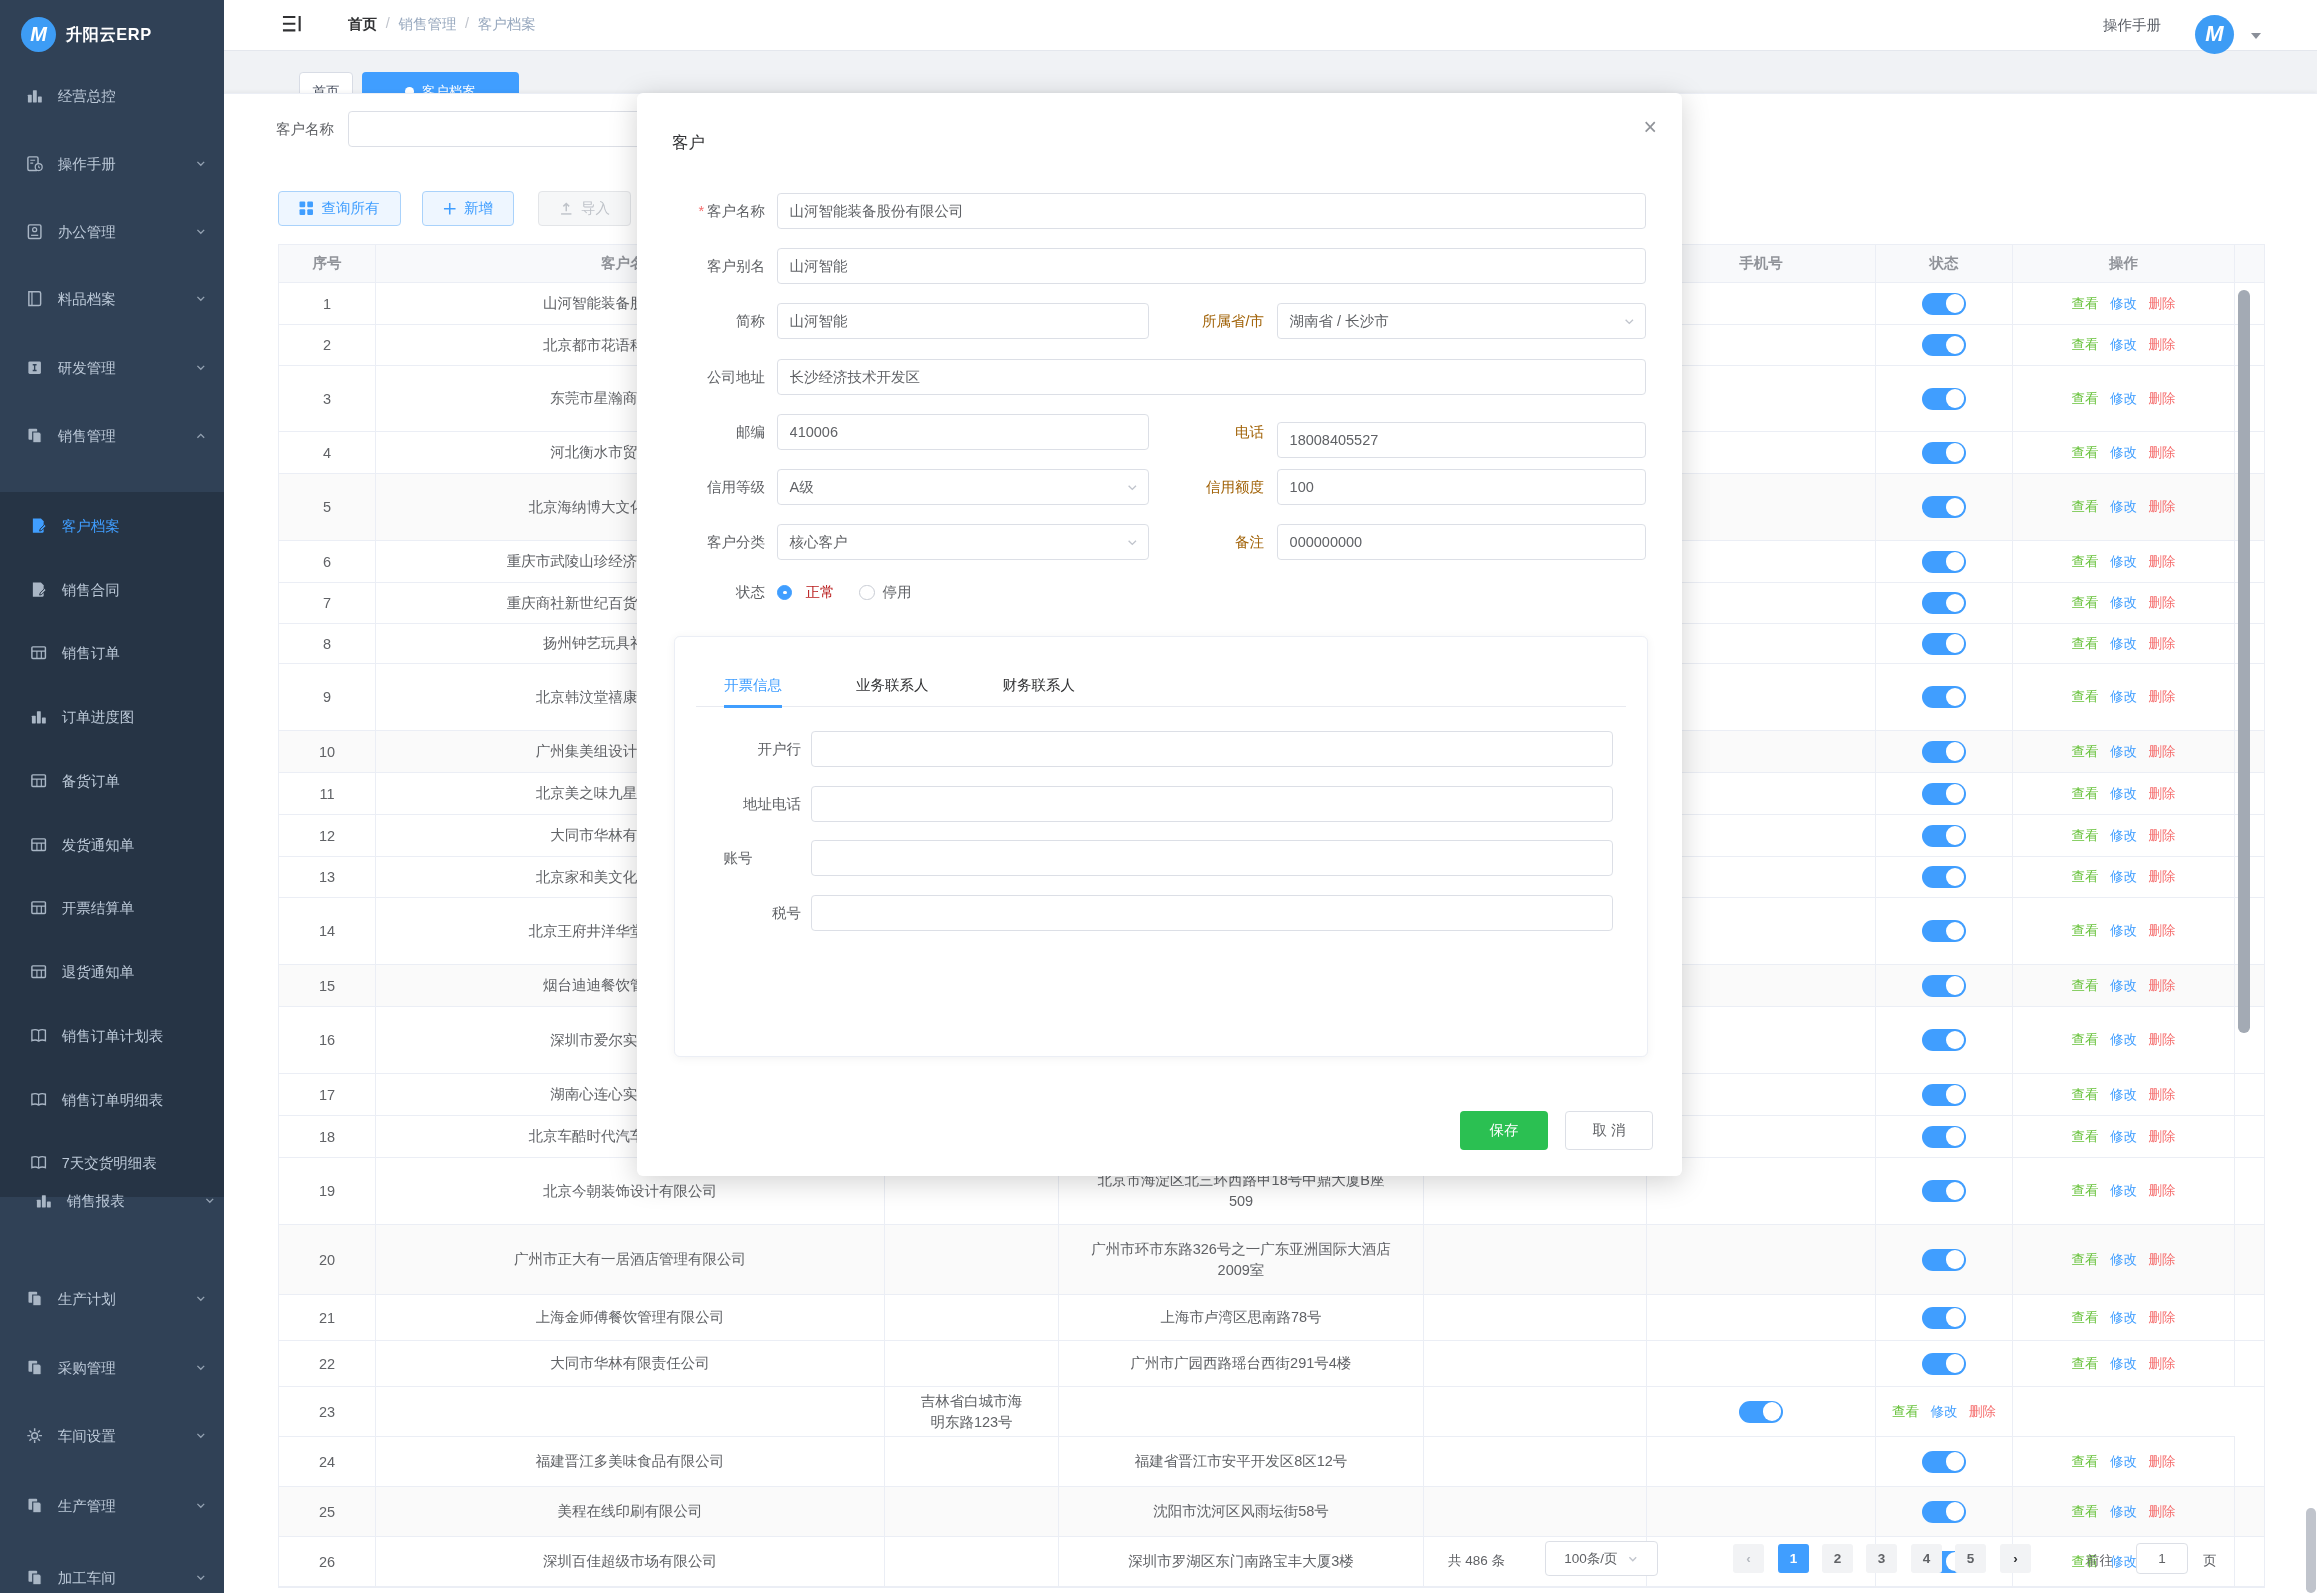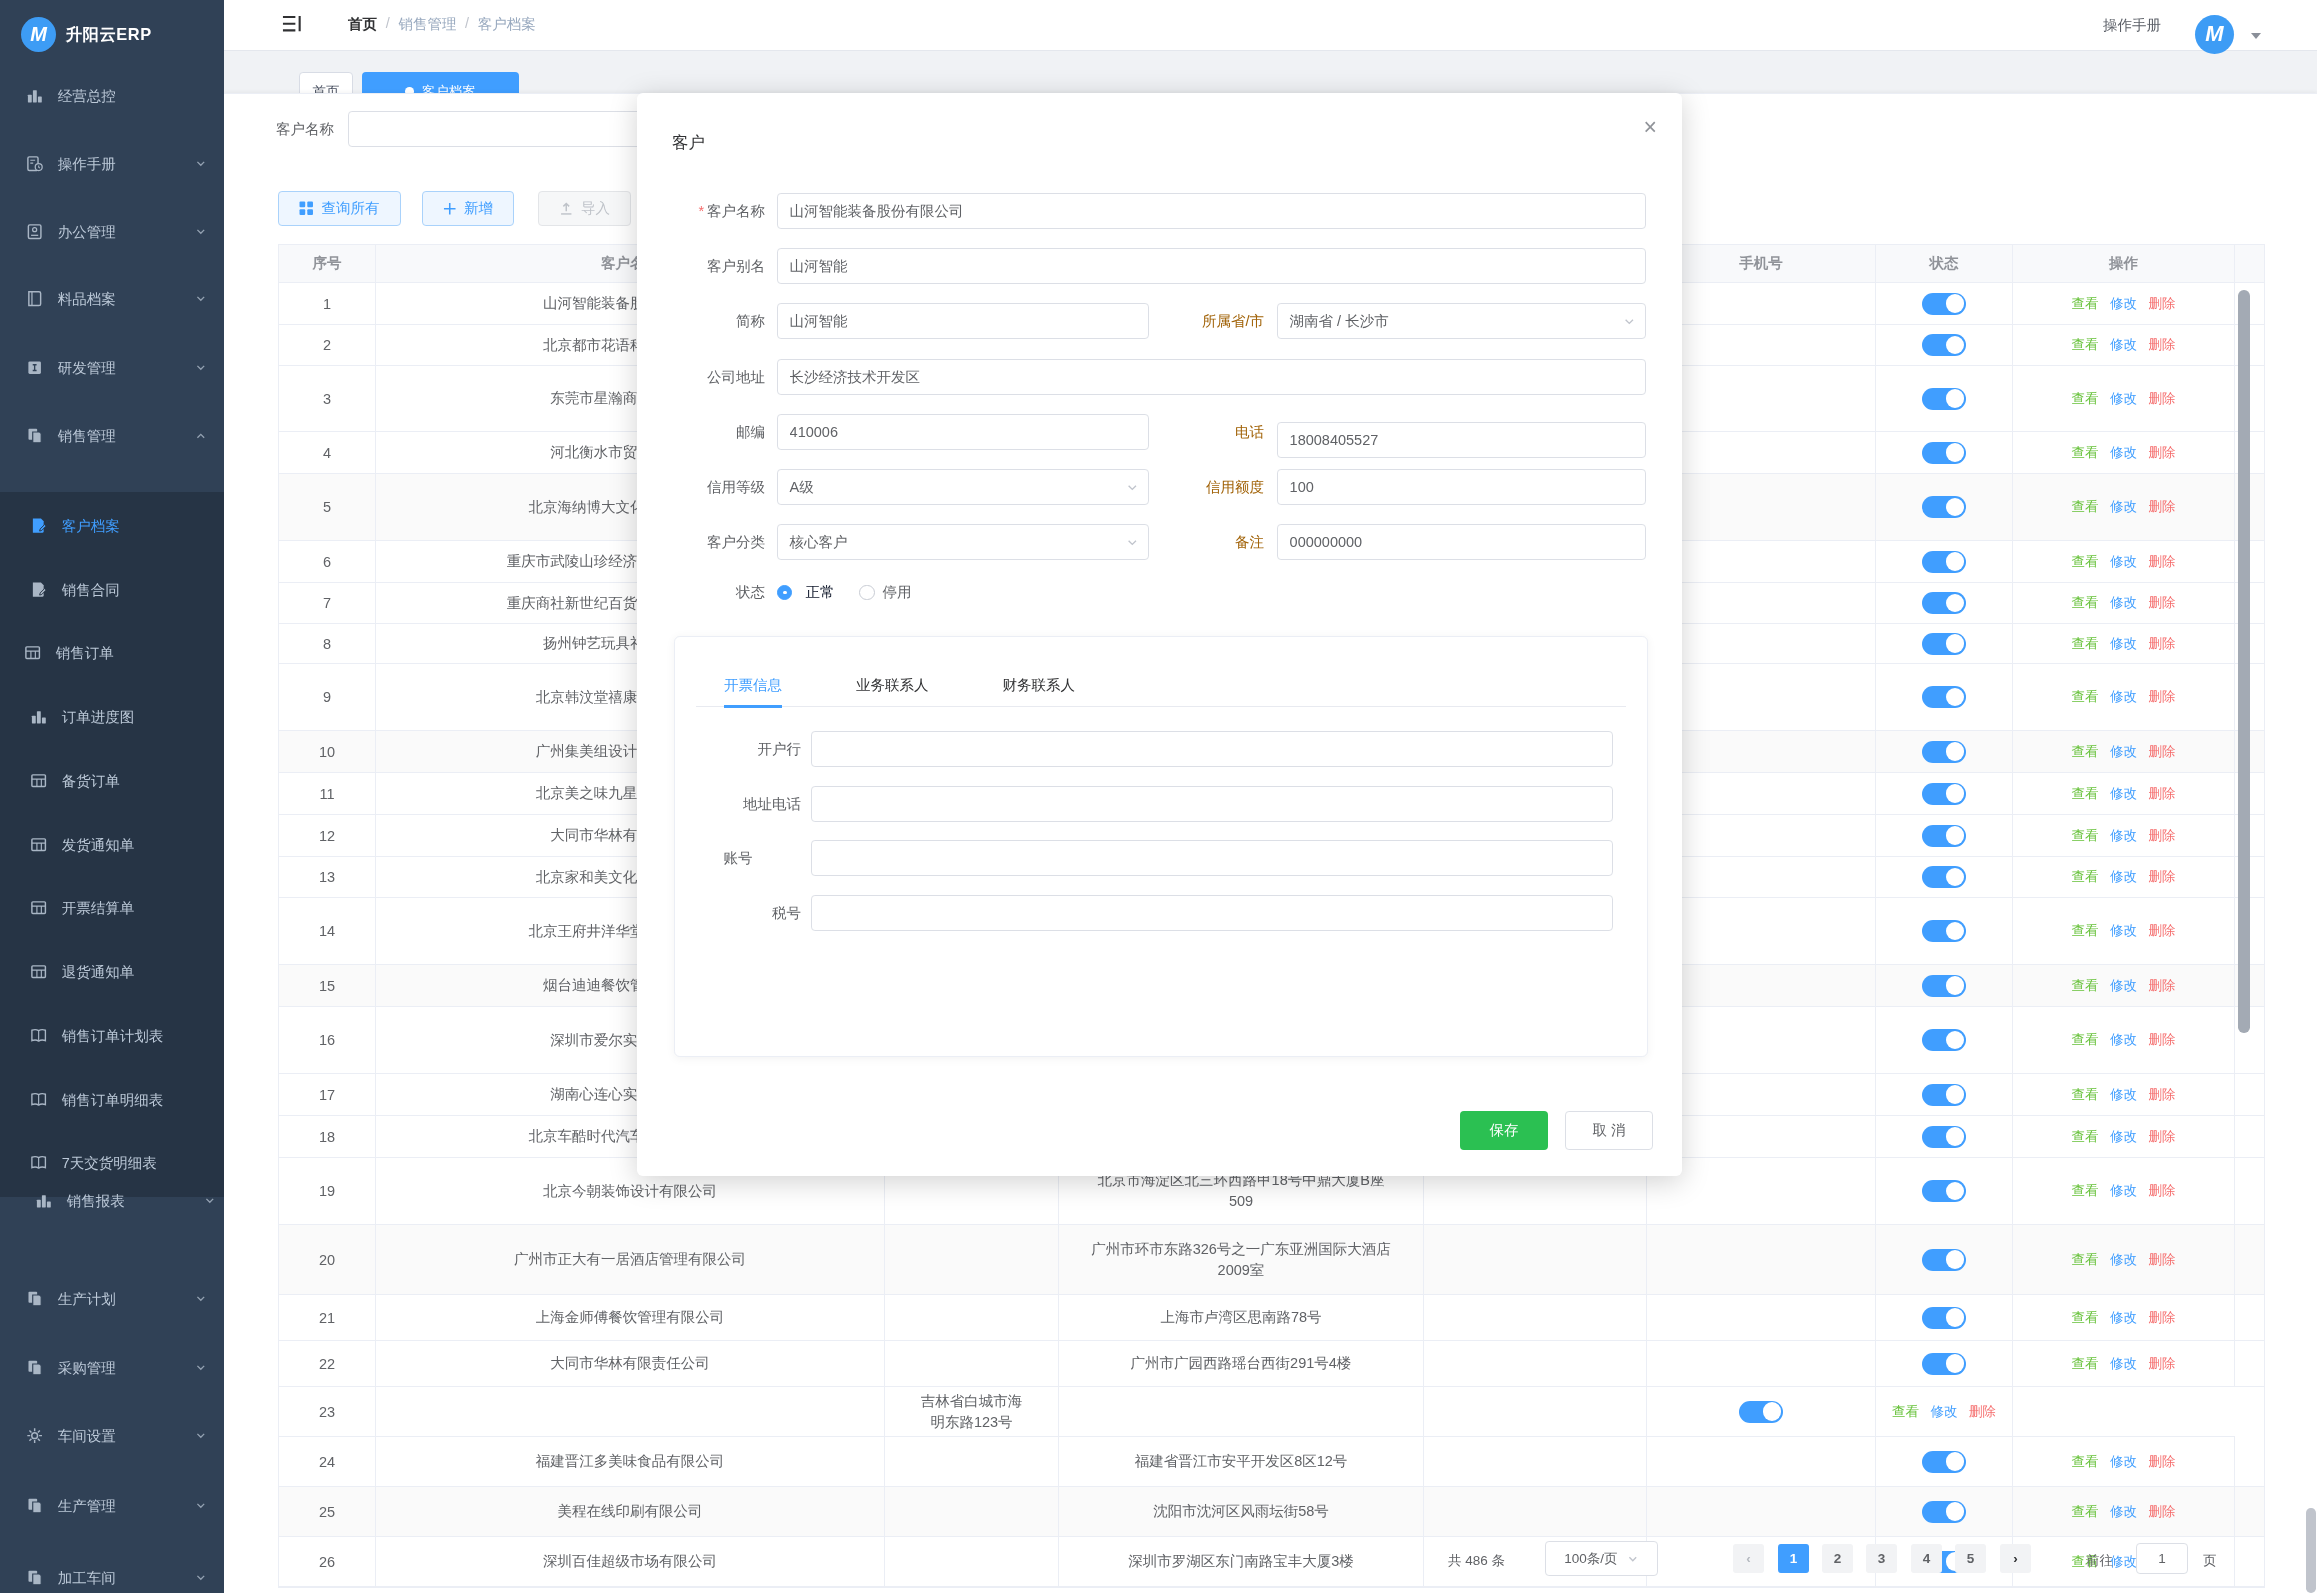--- a/index.html
+++ b/index.html
@@ -93,21 +93,21 @@
   .m-select{position:absolute;height:36px;box-sizing:border-box;border:1px solid #dcdfe6;border-radius:3.9px;
             background:#fff;font-size:14.5px;color:#606266;padding:0 11.6px;display:flex;align-items:center;cursor:pointer;}
   .m-select .sel-chevron{position:absolute;right:9.7px;color:#c0c4cc;display:inline-flex;}
   .in-full{left:140px;width:869px;} .in-half{left:140px;width:372px;} .in-right{left:640px;width:369px;}
   .radio-row{position:absolute;left:140px;display:flex;align-items:center;gap:25px;font-size:14.5px;}
   .radio{display:flex;align-items:center;gap:7.7px;cursor:pointer;}
   .r-dot{width:15.4px;height:15.4px;border-radius:50%;box-sizing:border-box;}
   .r-on{background:#409EFF;border:1px solid #409EFF;position:relative;}
   .r-on::after{content:"";position:absolute;left:4.8px;top:4.8px;width:3.9px;height:3.9px;border-radius:50%;background:#fff;}
   .r-off{background:#fff;border:1px solid #c8ccd4;}
-  .radio.sel{color:#0f172a;gap:13px;} .radio.unsel{color:#606266;}
+  .radio.sel{color:#b91c1c;gap:13px;} .radio.unsel{color:#606266;}
   .m-card{position:absolute;left:37px;top:543px;width:972px;height:419px;border:1px solid #ebeef5;
           border-radius:5.8px;box-shadow:0 1.9px 9.7px rgba(0,0,0,.05);background:#fff;}
   .m-tabs{position:absolute;top:27px;left:21px;right:21px;height:42px;display:flex;gap:46px;align-items:center;
           border-bottom:1.9px solid #e8eaf0;}
   .m-tab{font-size:14.5px;color:#303133;position:relative;height:42px;display:flex;align-items:center;cursor:pointer;margin-left:28px;}
   .m-tab.active{color:#409EFF;}
   .m-tab.active::after{content:"";position:absolute;bottom:-1.9px;left:0;right:0;height:2.9px;background:#409EFF;}
   .b-label{position:absolute;left:0;width:126px;text-align:right;font-size:14.5px;color:#606266;line-height:36px;}
   .b-input{left:136px;width:802px;}
   .m-btn{position:absolute;top:1018px;width:88px;height:39px;border-radius:3.9px;font-size:14.5px;display:flex;
@@ -221,21 +221,21 @@
         </div>
         <div class="side-item" style="top: 568px; padding-left: 29px;">
           <span class="s-icon">
             <svg width="19.3" height="19.3" viewBox="0 0 20 20">
               <path d="M4 2.6h8.4l2.8 2.8v10.4a1.6 1.6 0 0 1-1.6 1.6H4z" fill="currentColor"></path>
               <path d="M11.6 13.4l4.6-4.6 1.6 1.6-4.6 4.6-2.2.6z" fill="currentColor" stroke="#263445" stroke-width="1"></path>
             </svg>
           </span>
           <span class="s-label">销售合同</span>
         </div>
-        <div class="side-item" style="top: 631px; padding-left: 23px;">
+        <div class="side-item" style="top: 631px; padding-left: 29px;">
           <span class="s-icon">
             <svg width="19.3" height="19.3" viewBox="0 0 20 20">
               <rect x="3" y="4" width="14" height="12" rx="1" fill="none" stroke="currentColor" stroke-width="1.5"></rect>
               <path d="M3 8.4h14M8.2 8.4V16M12.8 8.4V16" stroke="currentColor" stroke-width="1.2"></path>
             </svg>
           </span>
           <span class="s-label">销售订单</span>
         </div>
         <div class="side-item" style="top: 695px; padding-left: 29px;">
           <span class="s-icon">

